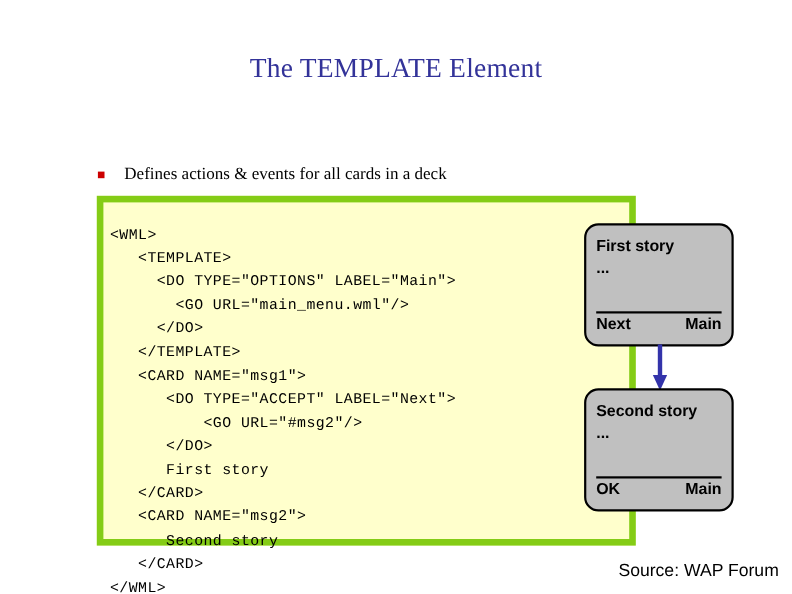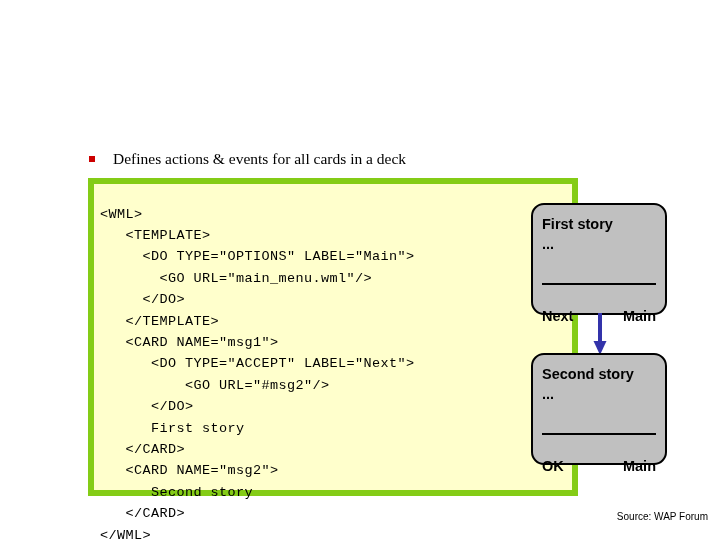--- a/index.html
+++ b/index.html
@@ -120,21 +120,20 @@
     top: 78px;
     height: 0;
     border-top: 2px solid #000000;
   }
   .phone-softkeys {
     position: absolute;
     left: 9px;
     right: 9px;
     top: 82px;
     height: 22px;
-    margin-top: 21px;
   }
   .softkey-left {
     position: absolute;
     left: 0;
     top: 0;
     font-family: "Liberation Sans", sans-serif;
     font-size: 14.5px;
     font-weight: bold;
     color: #000000;
     white-space: pre;
@@ -158,30 +157,31 @@
     width: 20px;
     height: 44px;
   }
 
   
   #source-note {
     position: absolute;
     right: 12px;
     top: 511px;
     font-family: "Liberation Sans", sans-serif;
-    font-size: 10px;
+    font-size: 16px;
     color: #000000;
     white-space: pre;
   }
 </style>
 </head>
 <body>
 
 <div id="slide">
 
+  <div id="slide-title">The TEMPLATE Element</div>
 
   <div id="bullet-row">
     <span id="bullet-marker"></span>
     <span id="bullet-text">Defines actions &amp; events for all cards in a deck</span>
   </div>
 
   <div id="code-box">
     <pre id="code-text">&lt;WML&gt;
    &lt;TEMPLATE&gt;
      &lt;DO TYPE="OPTIONS" LABEL="Main"&gt;

